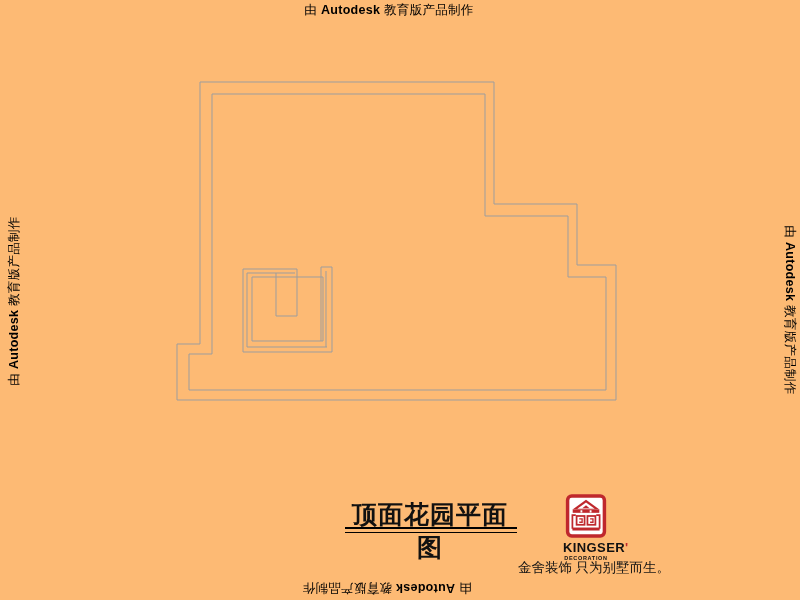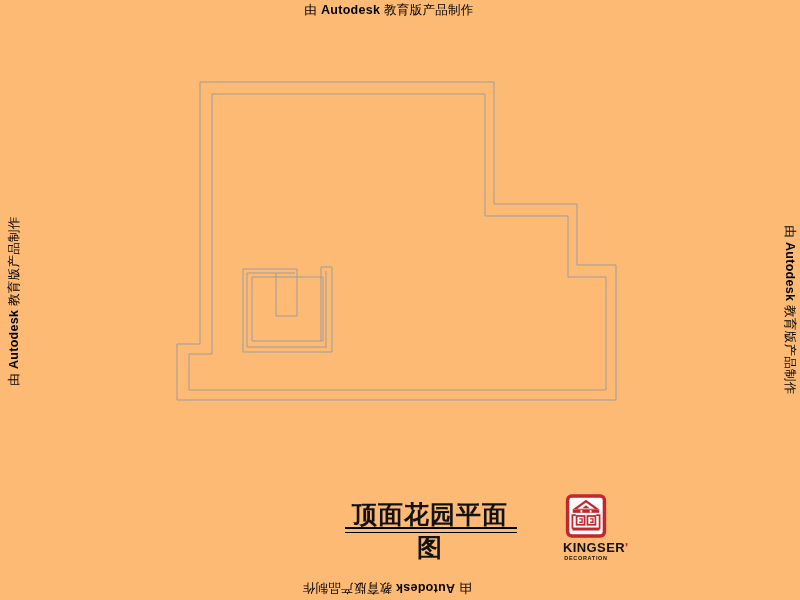--- a/index.html
+++ b/index.html
@@ -84,14 +84,15 @@
       <path d="M10 20.7 H6.7 V34 M30 20.7 H33.3 V34" fill="none" stroke="#bf282d" stroke-width="1.7"></path>
       <rect x="10.8" y="21.5" width="7.8" height="8.6" fill="none" stroke="#bf282d" stroke-width="1.7"></rect>
       <rect x="21.4" y="21.5" width="7.8" height="8.6" fill="none" stroke="#bf282d" stroke-width="1.7"></rect>
       <path d="M13.4 24.3 H16.2 V27.6 H13.4" fill="none" stroke="#bf282d" stroke-width="1.3"></path>
       <path d="M24 24.3 H26.8 V27.6 H24" fill="none" stroke="#bf282d" stroke-width="1.3"></path>
       <rect x="6.7" y="32.8" width="26.6" height="2.9" fill="#bf282d"></rect>
     </svg>
     <span class="logo-brand"><span>KINGSER</span><span class="mark">'</span></span>
     <span class="logo-subtitle">DECORATION</span>
   </div>
+  <div class="logo-tagline">金舍装饰 只为别墅而生。</div>
 
 </div>
 
 </body></html>

